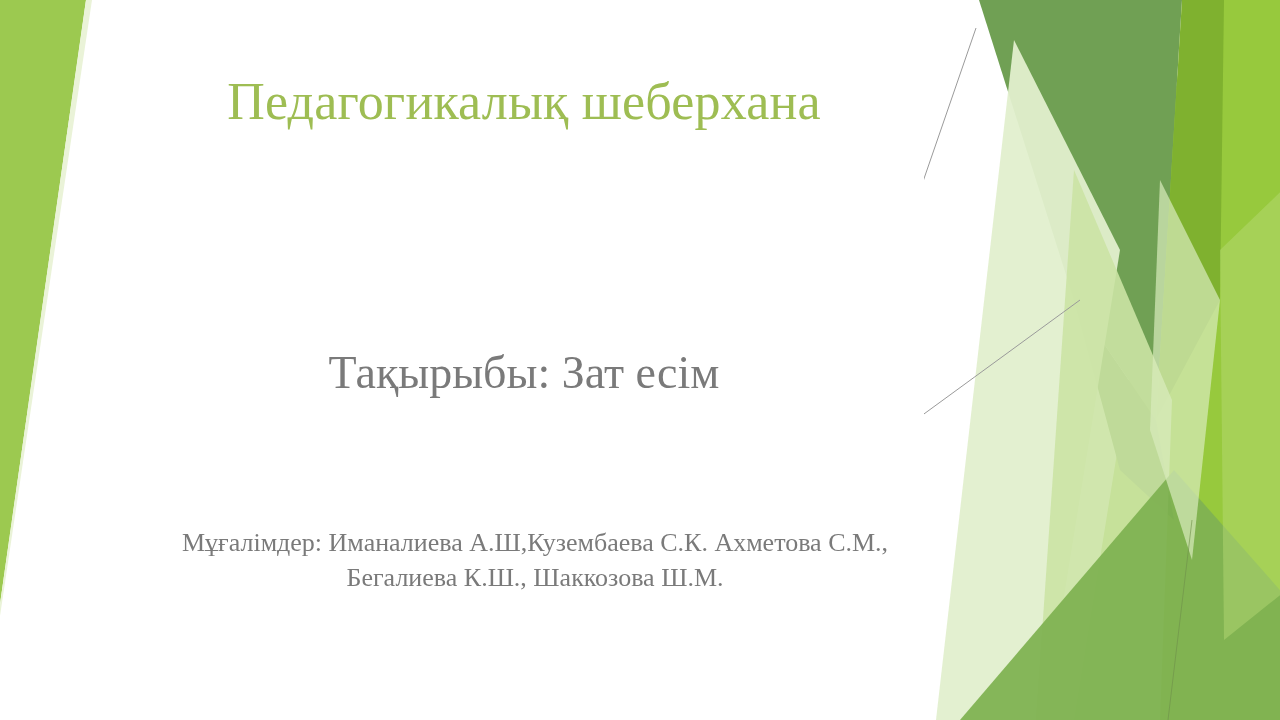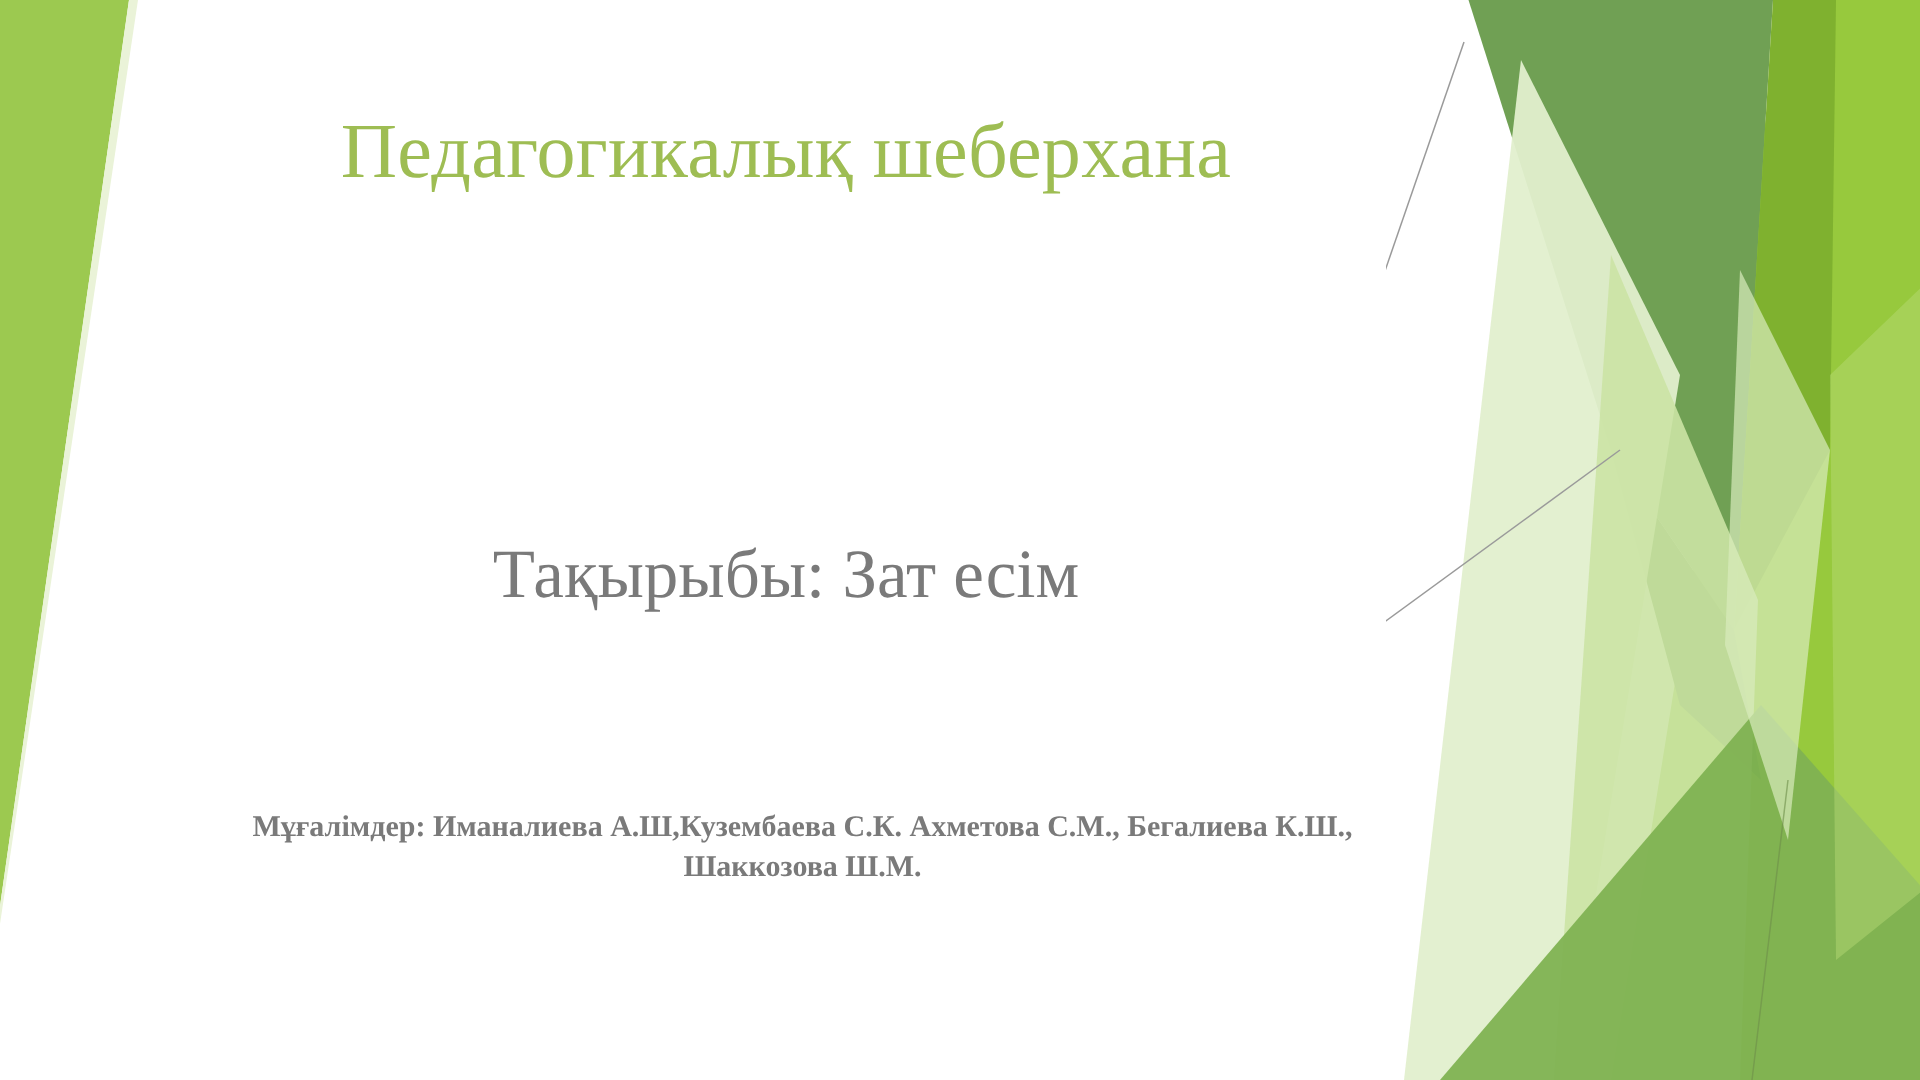--- a/index.html
+++ b/index.html
@@ -53,45 +53,45 @@
     font-size: 31px;
     line-height: 1.2;
     color: #9EBD53;
     margin: 6px 0 0 0;
     font-weight: normal;
   }
 
   #topic-block {
     position: absolute;
     left: 96px;
-    top: 357px;
+    top: 347px;
     width: 856px;
     text-align: center;
   }
   #topic-text {
     font-size: 46px;
     line-height: 1.15;
     color: #7A7A7A;
     margin: 0;
     font-weight: normal;
   }
 
   #authors-block {
     position: absolute;
     left: 120px;
     top: 522px;
     width: 830px;
     text-align: center;
   }
   #authors-text {
-    font-size: 20px;
+    font-size: 26px;
     line-height: 1.33;
     color: #7A7A7A;
-    margin: 16px;
-    font-weight: bold;
+    margin: 4px;
+    font-weight: normal;
   }
 </style>
 </head>
 <body>
 
 <div id="slide">
 
   <svg id="facet-art-left" viewBox="0 0 200 720" preserveAspectRatio="none">
     <polygon points="0,0 86,0 0,604" fill="#9CC950"></polygon>
     <polygon points="86,0 92,0 0,616 0,604" fill="#EAF3D8"></polygon>

